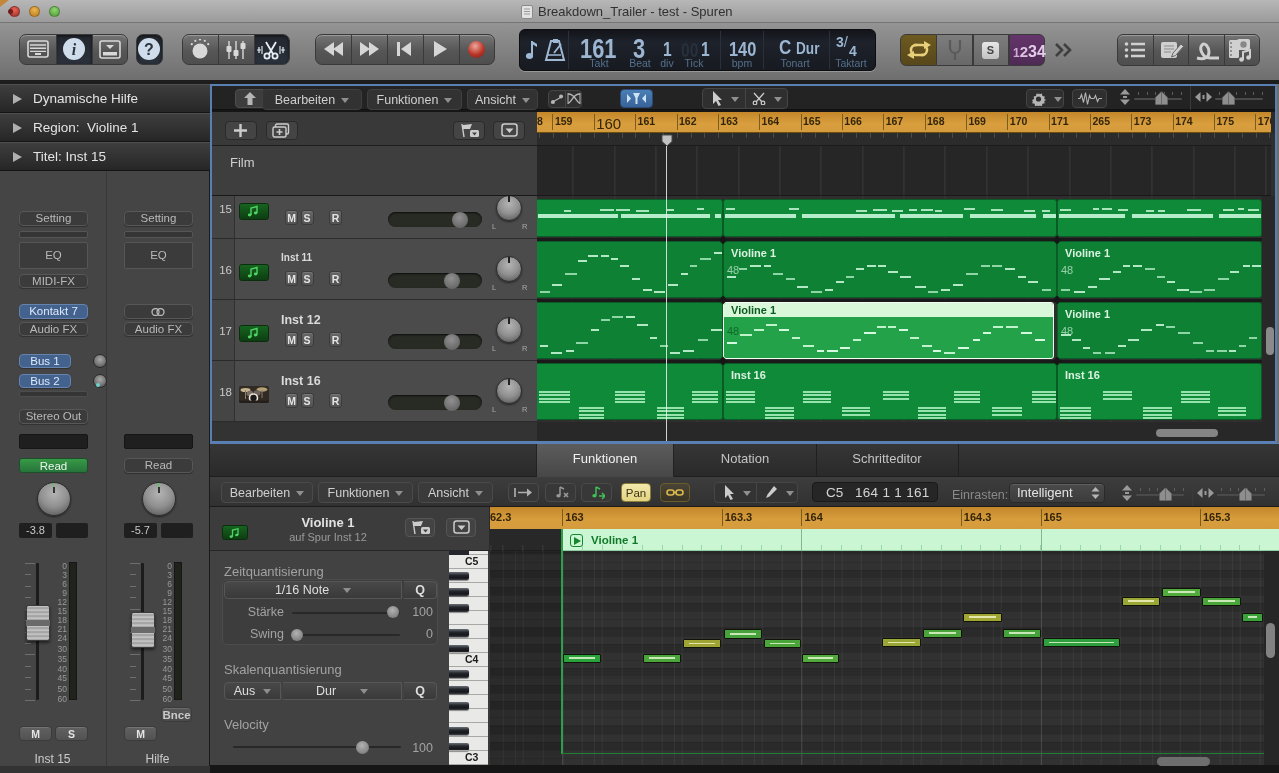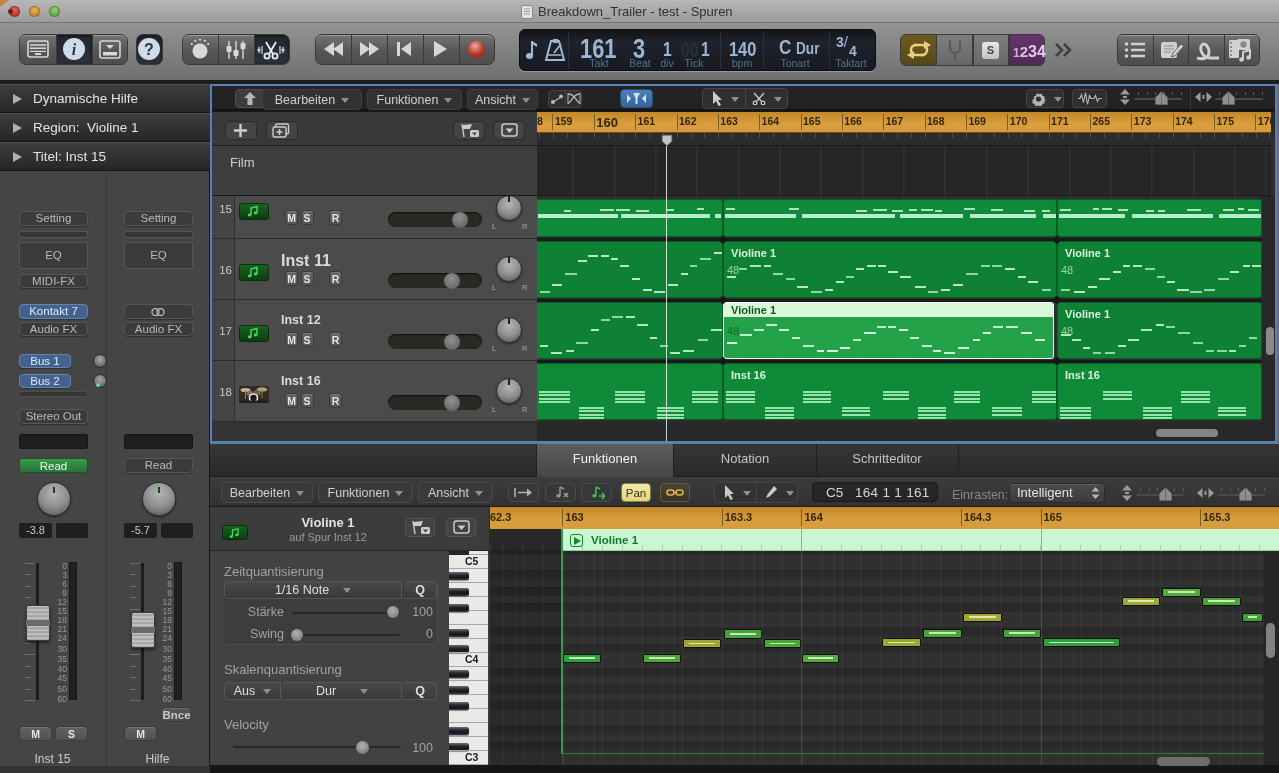--- a/index.html
+++ b/index.html
@@ -357,21 +357,21 @@
     <div class="ab" style="left:0;top:41.5px;width:325px;height:1.5px;background:#2b2b2b"></div>
   </div>
 <div class="ab" style="left:212px;top:239px;width:325px;height:61px;overflow:hidden">
     <div class="ab" style="left:0;top:0;width:23px;height:61px;background:#454545;border-right:1px solid #303030"></div>
     <div class="ab" style="left:0px;top:25px;width:20px;text-align:right;font-size:11.5px;color:#c9c9c9">16</div>
     <div class="ab" style="left:27px;top:25px;width:30px;height:17px;border-radius:2.5px;background:linear-gradient(#17641f,#0d3d12);border:1px solid #0a2e0d"><svg width="28" height="15" viewBox="0 0 28 15">
         <path d="M11 11V4l6-1.5V9" stroke="#4fd465" stroke-width="1.4" fill="none"></path>
         <ellipse cx="9.6" cy="11" rx="1.8" ry="1.4" fill="#4fd465"></ellipse>
         <ellipse cx="15.6" cy="9" rx="1.8" ry="1.4" fill="#4fd465"></ellipse>
       </svg></div>
-    <div class="ab" style="left:69px;top:12.5px;font-size:16px;font-weight:bold;color:#dadada">Inst 11</div>
+    <div class="ab" style="left:69px;top:12.5px;font-size:10px;font-weight:bold;color:#dadada">Inst 11</div>
     <div class="msr" style="left:73px;top:32px">M</div>
     <div class="msr" style="left:88.5px;top:32px">S</div>
     <div class="msr" style="left:117px;top:32px">R</div>
     <div class="ab" style="left:176px;top:34px;width:94px;height:15px;border-radius:8px;background:#272b24;box-shadow:inset 0 1px 2px rgba(0,0,0,.7)"></div>
     <div class="ab" style="left:232px;top:33.5px;width:16px;height:16px;border-radius:50%;background:radial-gradient(circle at 45% 35%,#909090,#6a6a6a 70%,#525252)"></div>
     <div class="knb" style="left:284px;top:17px;width:26px;height:26px"></div>
     <div class="ab" style="left:296.4px;top:18px;width:1.6px;height:6px;background:#222"></div>
     <div class="ab" style="left:280px;top:44px;font-size:7.5px;color:#aaa">L</div>
     <div class="ab" style="left:310px;top:44px;font-size:7.5px;color:#aaa">R</div>
     <div class="ab" style="left:0;top:59.5px;width:325px;height:1.5px;background:#2b2b2b"></div>
@@ -500,21 +500,21 @@
 <div class="ab" style="left:1262.0px;top:91.5px;width:1px;height:3.5px;background:#5e5e5e"></div>
 <svg class="ab" style="left:1222px;top:90.5px" width="13" height="14" viewBox="0 0 13 14">
     <path d="M6.5 0L13 6.5V14H0V6.5z" fill="#8e8e8e" stroke="#2a2a2a" stroke-width="0.8"></path>
     <path d="M6.5 1v12" stroke="#6a6a6a" stroke-width="1"></path>
   </svg>
 <div class="ab" style="left:212px;top:110px;width:1065px;height:2px;background:#161616"></div>
 <div class="ab" style="left:537px;top:112px;width:734px;height:21px;background:linear-gradient(#c3872a,#d99f3e 60%,#d49a3c);border-bottom:1px solid #6b5012;overflow:hidden">
     <div class="ab" style="left:15.4px;top:2px;width:1px;height:16px;background:#7a5c1c"></div>
     <div class="ab" style="left:17.9px;top:3px;font-size:10.5px;font-weight:bold;color:#33250a">159</div>
     <div class="ab" style="left:56.8px;top:2px;width:1px;height:16px;background:#7a5c1c"></div>
-    <div class="ab" style="left:59.2px;top:3px;font-size:13px;font-weight:bold;color:#33250a">160</div>
+    <div class="ab" style="left:59.2px;top:3px;font-size:15px;font-weight:normal;color:#33250a">160</div>
     <div class="ab" style="left:98.1px;top:2px;width:1px;height:16px;background:#7a5c1c"></div>
     <div class="ab" style="left:100.6px;top:3px;font-size:10.5px;font-weight:bold;color:#33250a">161</div>
     <div class="ab" style="left:139.5px;top:2px;width:1px;height:16px;background:#7a5c1c"></div>
     <div class="ab" style="left:142.0px;top:3px;font-size:10.5px;font-weight:bold;color:#33250a">162</div>
     <div class="ab" style="left:180.8px;top:2px;width:1px;height:16px;background:#7a5c1c"></div>
     <div class="ab" style="left:183.3px;top:3px;font-size:10.5px;font-weight:bold;color:#33250a">163</div>
     <div class="ab" style="left:222.1px;top:2px;width:1px;height:16px;background:#7a5c1c"></div>
     <div class="ab" style="left:224.6px;top:3px;font-size:10.5px;font-weight:bold;color:#33250a">164</div>
     <div class="ab" style="left:263.5px;top:2px;width:1px;height:16px;background:#7a5c1c"></div>
     <div class="ab" style="left:266.0px;top:3px;font-size:10.5px;font-weight:bold;color:#33250a">165</div>

